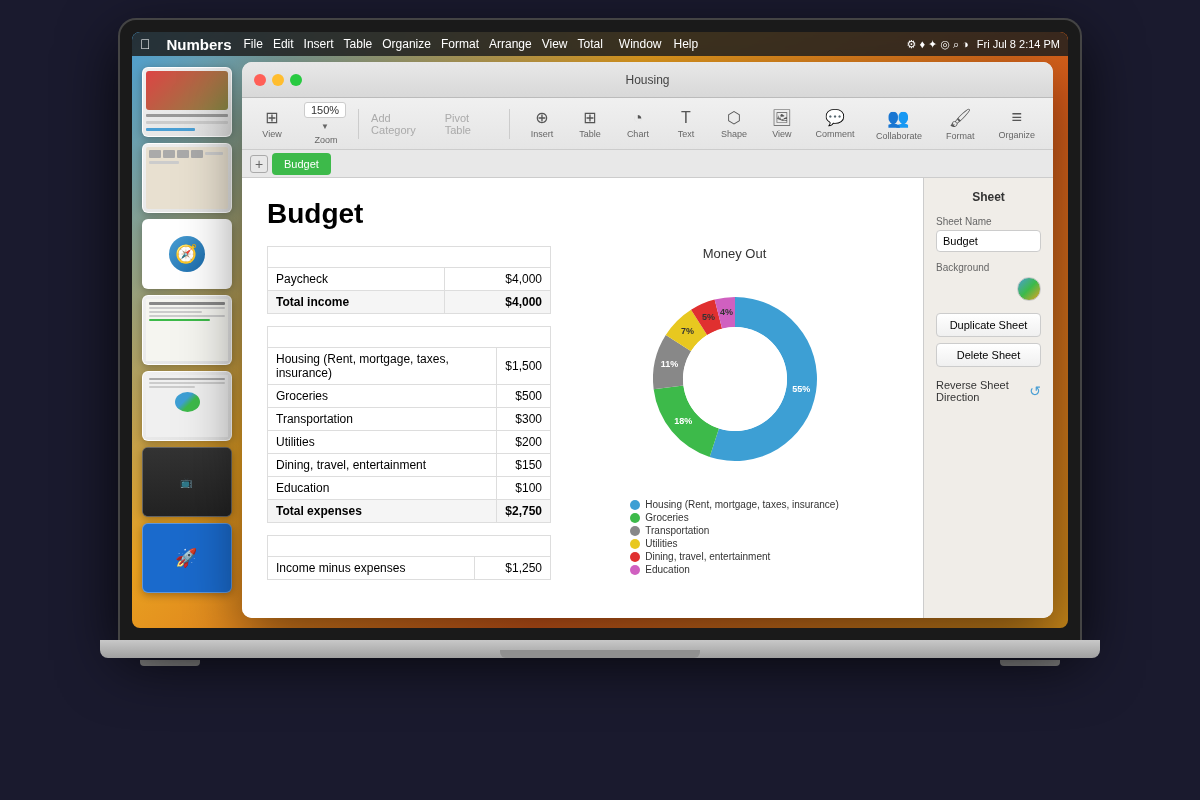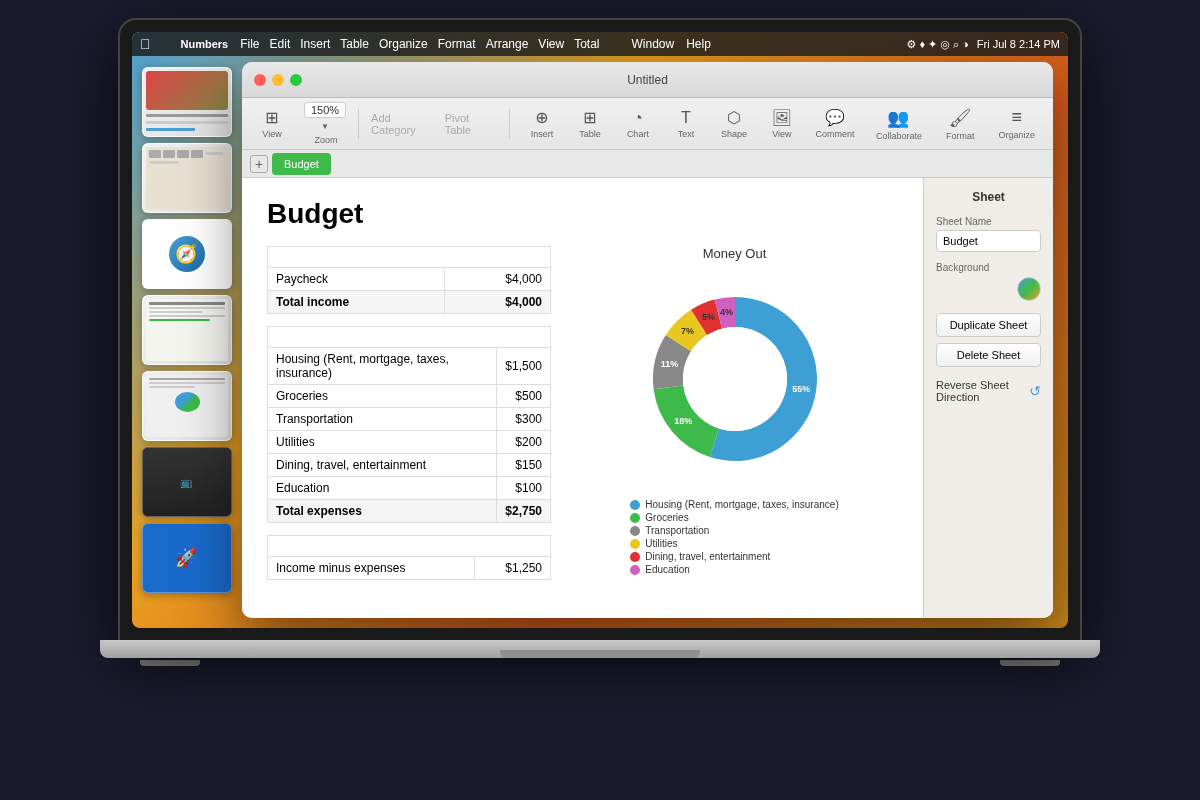--- a/index.html
+++ b/index.html
@@ -72,22 +72,21 @@
       gap: 12px;
     }
 
     .apple-logo {
       font-size: 14px;
       margin-right: 4px;
     }
 
     .menubar-app {
       font-weight: 600;
-      font-size: 11px;
-      margin-left: 14px;
+      font-size: 15px;
     }
 
     .menubar-items {
       display: flex;
       gap: 10px;
       font-size: 12px;
     }
 
     .menubar-right {
       margin-left: auto;
@@ -560,21 +559,21 @@
             <span>File</span>
             <span>Edit</span>
             <span>Insert</span>
             <span>Table</span>
             <span>Organize</span>
             <span>Format</span>
             <span>Arrange</span>
             <span>View</span>
             <span>Total</span>
           </div>
-          <div style="margin-left:20px; display:flex; gap:12px;">
+          <div style="margin-left:4px; display:flex; gap:12px;">
             <span>Window</span>
             <span>Help</span>
           </div>
         </div>
         <div class="menubar-right">
           <span>⚙ ♦ ✦ ◎ ⌕ ◑</span>
           <span>Fri Jul 8  2:14 PM</span>
         </div>
       </div>
 
@@ -636,21 +635,21 @@
       </div>
 
       <div class="numbers-window">
 
         <div class="window-titlebar">
           <div class="traffic-lights">
             <div class="tl close"></div>
             <div class="tl minimize"></div>
             <div class="tl maximize"></div>
           </div>
-          <span class="window-title">Untitled</span>
+          <span class="window-title">Housing</span>
         </div>
 
         <div class="toolbar">
           <div class="toolbar-btn">
             <span class="toolbar-icon">⊞</span>
             <span class="toolbar-label">View</span>
           </div>
           <div class="toolbar-zoom">
             <span class="zoom-display">150%</span>
             <span style="font-size:8px;color:#666;">▼</span>

